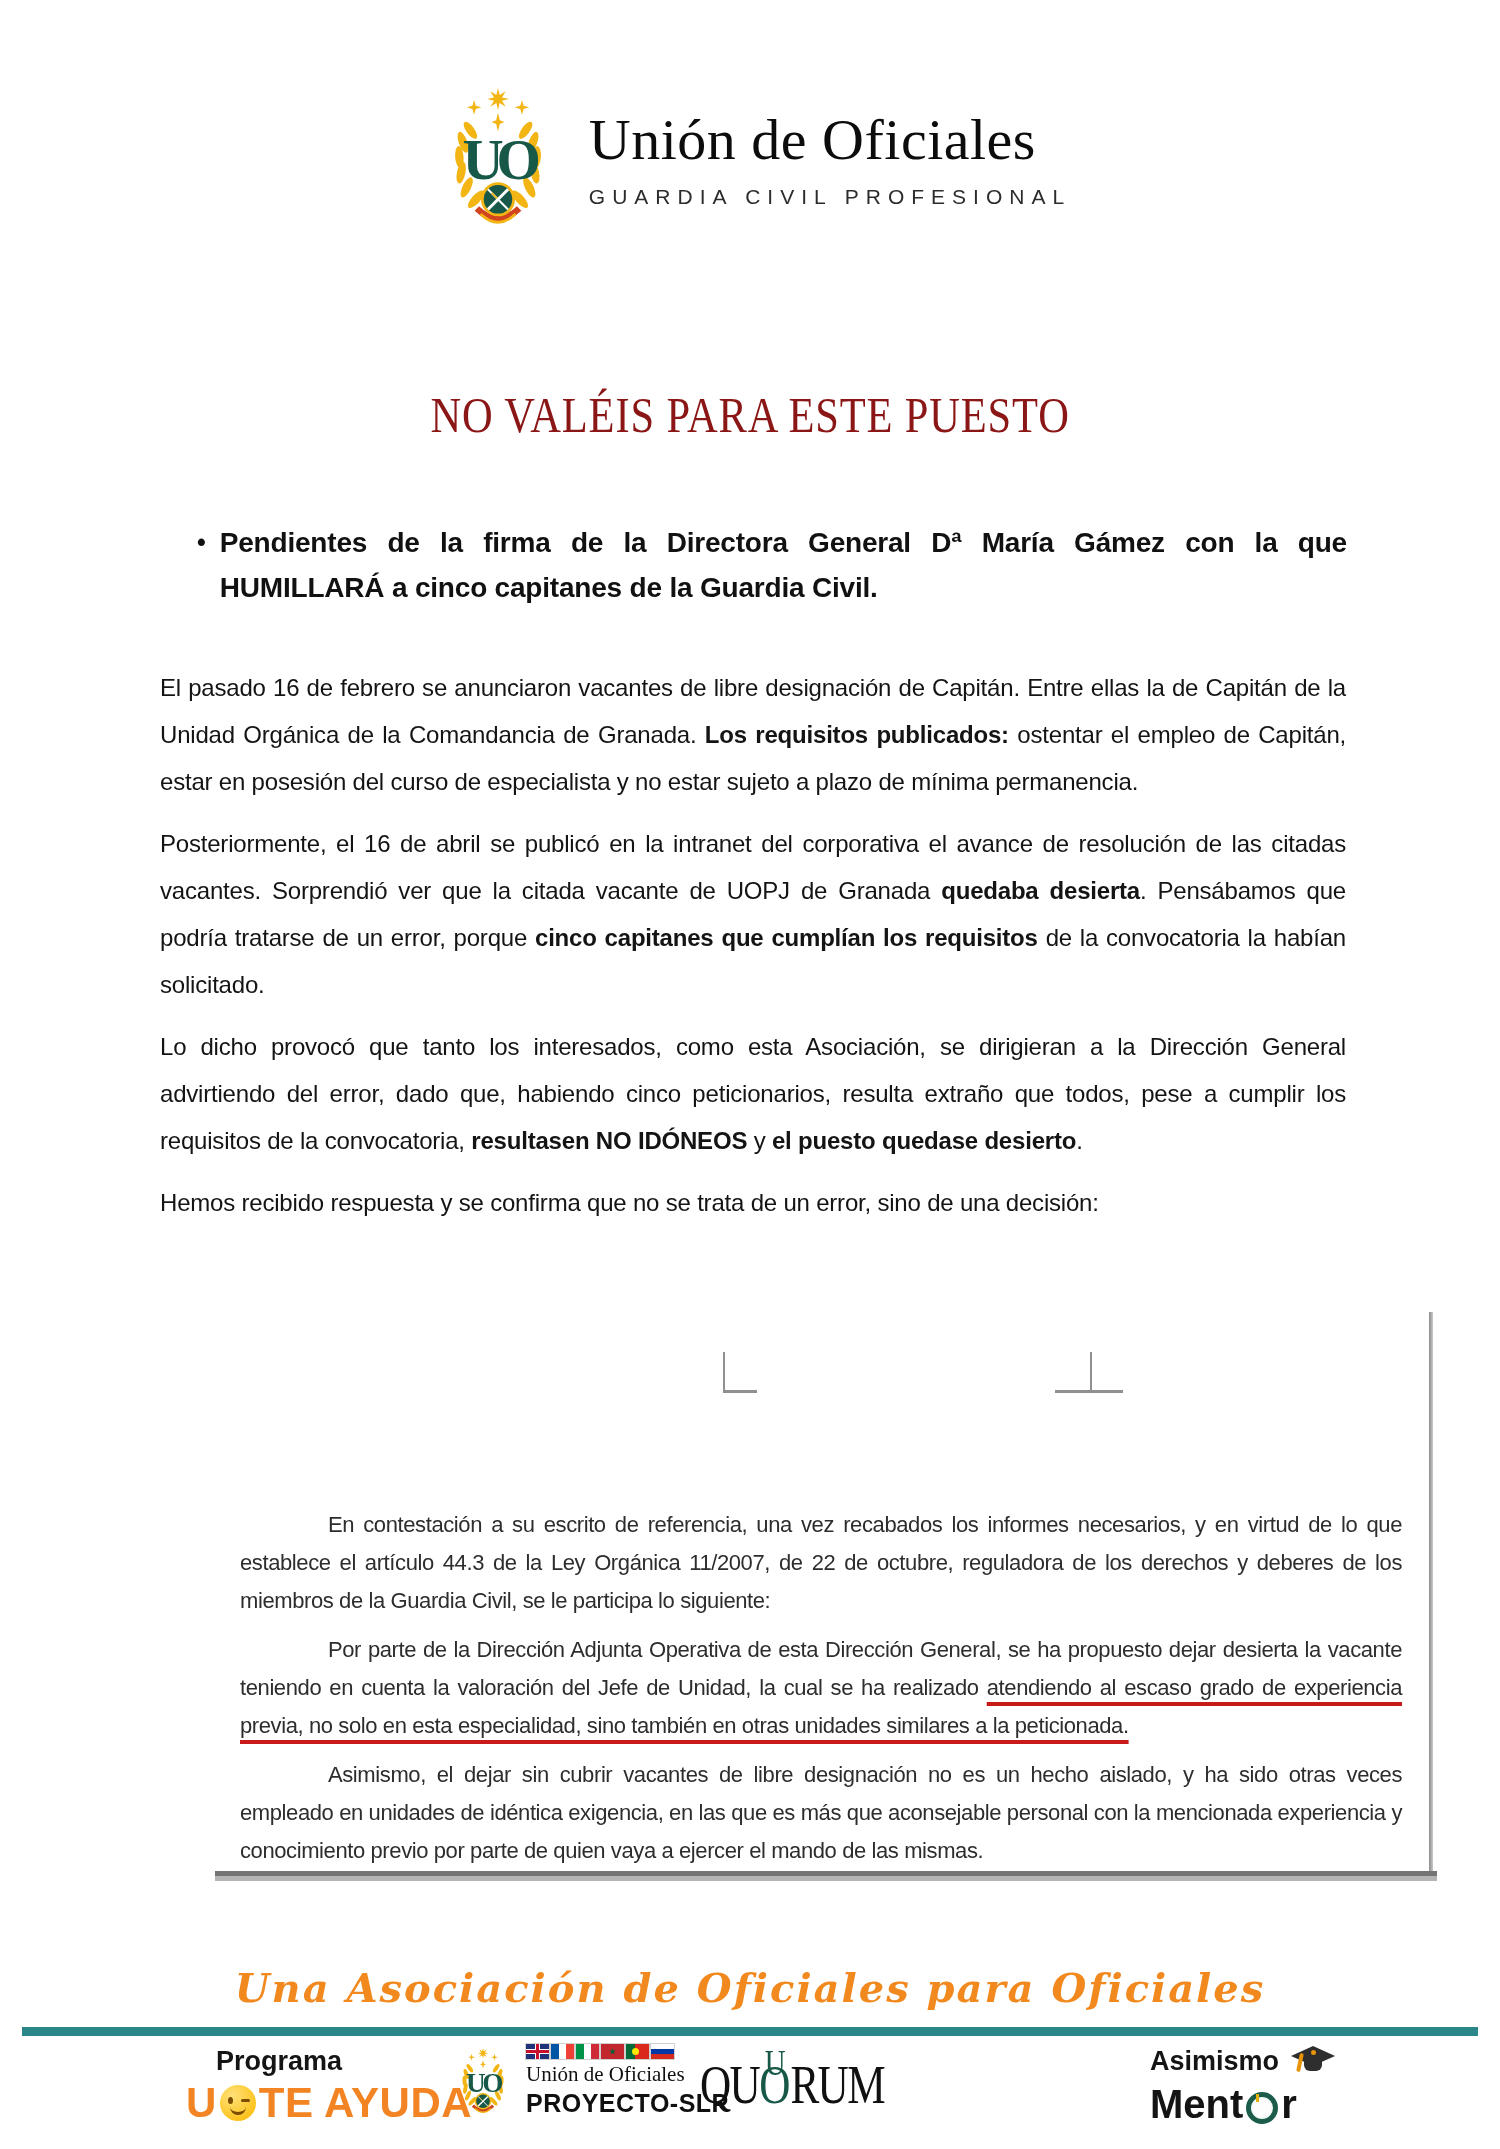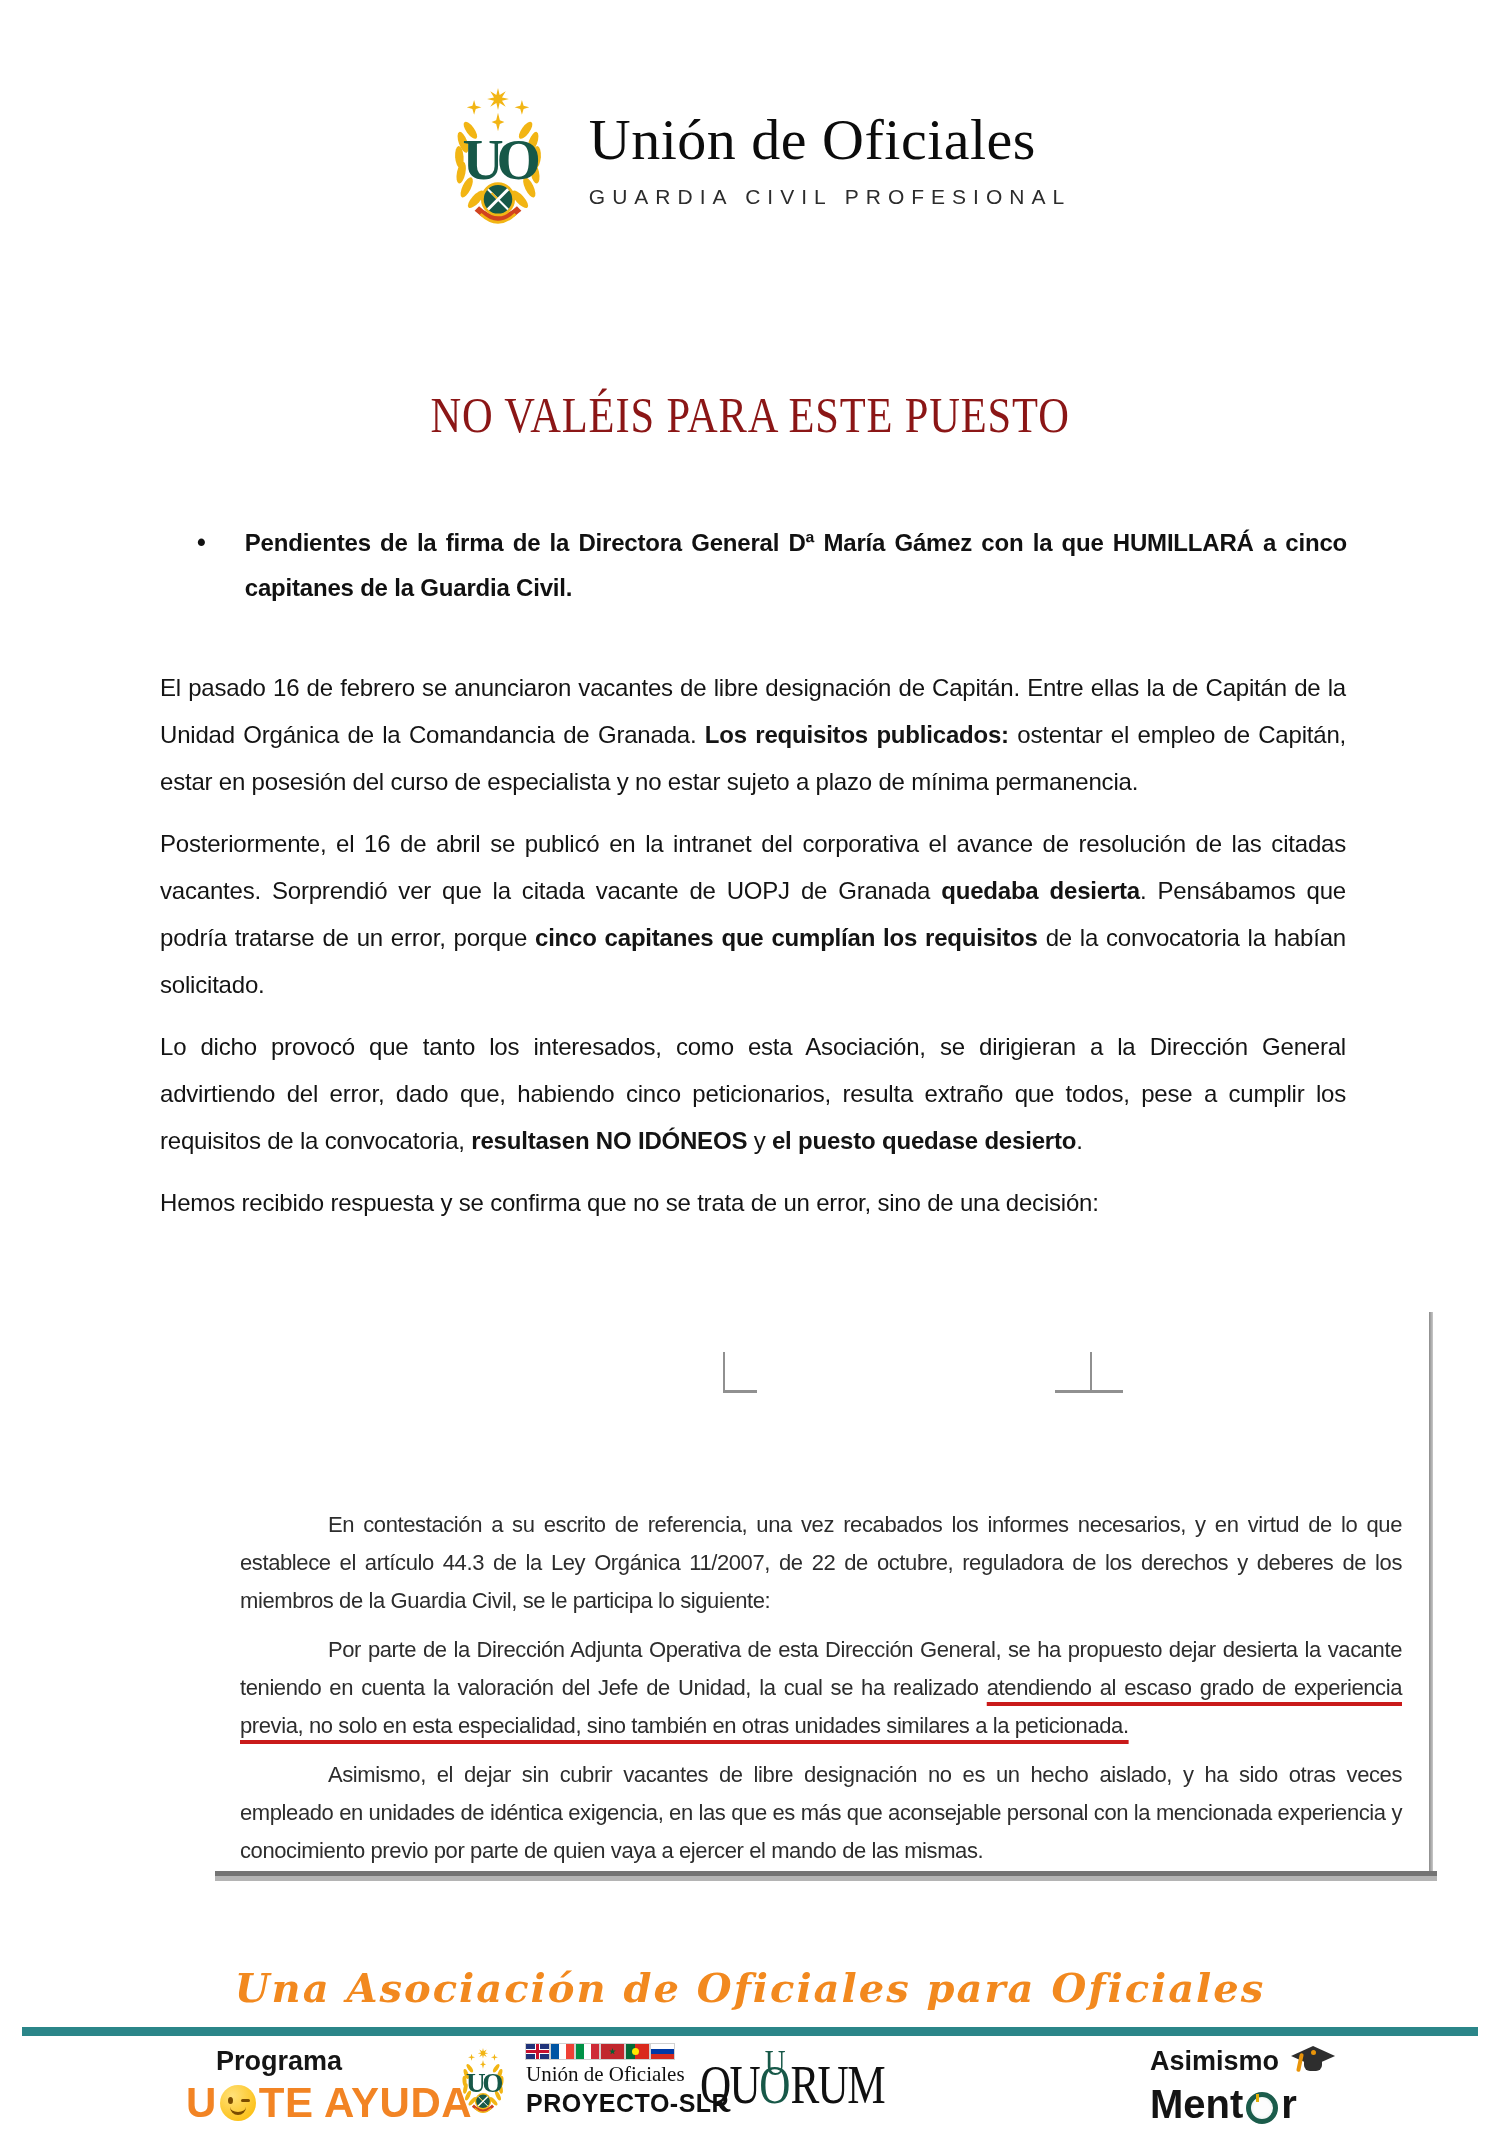--- a/index.html
+++ b/index.html
@@ -14,22 +14,22 @@
   .brand-sub{font-size:21px;letter-spacing:7px;color:#2c2c2c;margin-top:12px;font-weight:500;}
 
   
   .doc-title{position:absolute;top:386px;left:0;right:0;text-align:center;}
   .doc-title span{display:inline-block;font-family:"Liberation Serif",serif;font-size:50px;
                   color:#8B1616;transform:scaleX(.85);transform-origin:center;letter-spacing:1px;}
 
   
   .bullet{position:absolute;top:520px;left:197px;width:1150px;display:flex;gap:14px;}
   .bullet-marker{font-size:25px;font-weight:bold;line-height:45px;flex:0 0 auto;}
-  .bullet-text{font-weight:bold;font-size:24px;line-height:45px;text-align:justify;
-               letter-spacing:-.2px;margin-left:25px;}
+  .bullet-text{font-weight:bold;font-size:28px;line-height:45px;text-align:justify;
+               letter-spacing:-.2px;}
 
   
   .body-flow{position:absolute;top:664px;left:160px;width:1186px;font-size:24px;line-height:47px;
              text-align:justify;letter-spacing:-.2px;color:#141414;}
   .body-flow p{margin:0 0 15px 0;}
   .b{font-weight:bold;}
 
   
   .destinatario{position:absolute;top:1330px;left:219px;width:1211px;font-size:20.5px;
                 font-weight:bold;letter-spacing:-.3px;color:#1c1c1c;display:flex;gap:30px;

